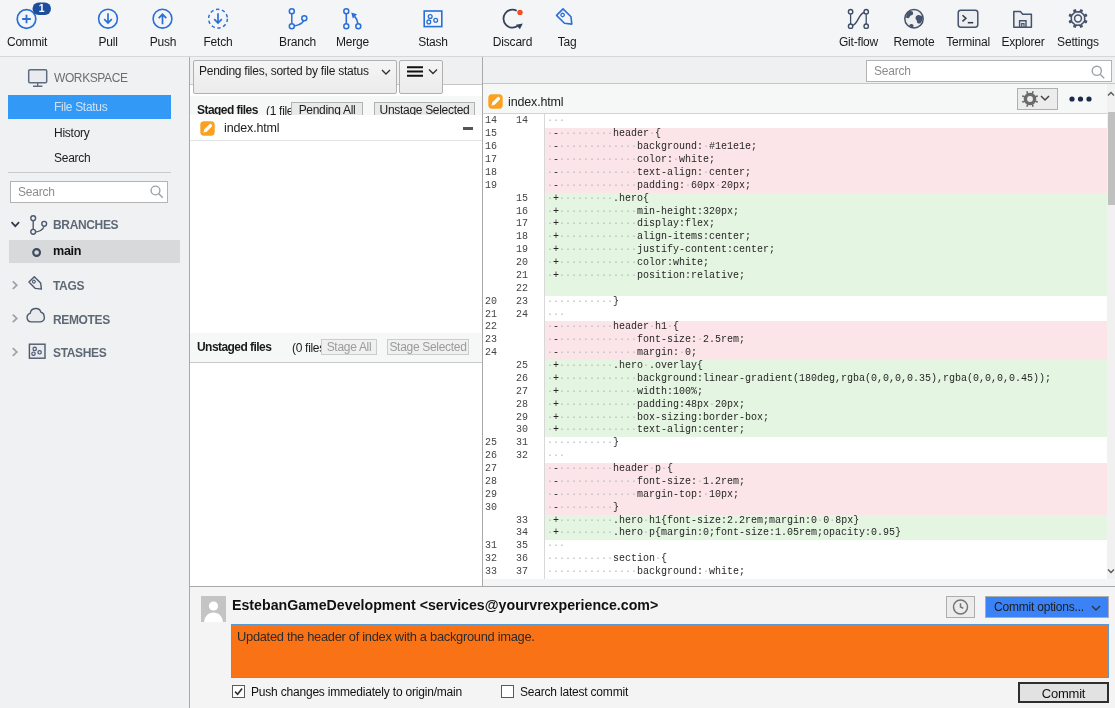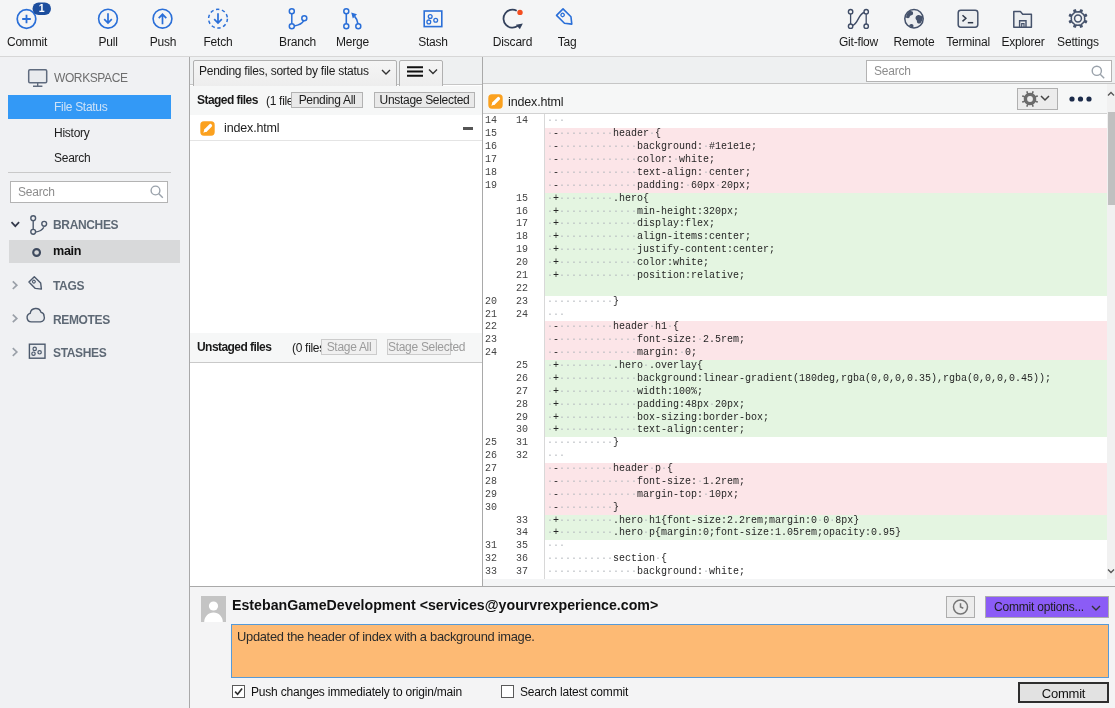--- a/index.html
+++ b/index.html
@@ -183,40 +183,40 @@
     <div class="dd" style="left:3px;width:204px;padding:2.5px 0 0 5px">Pending files, sorted by file status<svg width="10" height="6" style="position:absolute;right:5px;top:8px" viewBox="0 0 10 6">
             <path d="M1 1l4 4 4-4" stroke="#333" stroke-width="1.4" fill="none"></path>
           </svg></div>
     <div class="dd" style="left:209px;width:44px">
       <svg width="44" height="21" viewBox="0 0 44 21">
             <path d="M7 6.3h16M7 10.5h16M7 14.7h16" stroke="#111" stroke-width="2.1"></path>
             <path d="M29 8.5l4 4 4-4" stroke="#333" stroke-width="1.4" fill="none"></path>
           </svg>
     </div>
   </div>
-  <div class="shead" style="top:29px">
+  <div class="shead" style="top:39px">
     <span class="sht">Staged files</span>
     <span class="shc" style="left:76px">(1 file)</span>
     <div class="btn" style="left:101px;top:6px;width:72px">Pending All</div>
     <div class="btn" style="left:184px;top:6px;width:101px">Unstage Selected</div>
   </div>
   <div class="ab" style="left:0;top:58px;width:292px;height:26px;background:#fff;border-bottom:1px solid #e4e4e4">
     <svg class="ab" style="left:10px;top:6px" width="15" height="15" viewBox="0 0 15 15">
           <rect x="0.3" y="0.3" width="14.4" height="14.4" rx="3.6" fill="#fba11f"></rect>
           <path d="M5.9 9.1 L10.4 4.6" stroke="#fff" stroke-width="3.4" stroke-linecap="round"></path>
           <path d="M4.8 7.8 L7.2 10.2 L3.3 11.7 Z" fill="#fff"></path>
         </svg>
     <span class="ab" style="left:34px;top:5.5px;font-size:12.5px;letter-spacing:-0.15px">index.html</span>
     <div class="ab" style="left:273px;top:12.3px;width:9.5px;height:2.4px;background:#555"></div>
   </div>
   <div class="shead" style="top:276px">
     <span class="sht">Unstaged files</span>
     <span class="shc" style="left:102px">(0 files)</span>
     <div class="btn dis" style="left:131px;top:6px;width:56px">Stage All</div>
-    <div class="btn dis" style="left:197px;top:6px;width:64px">Stage Selected</div>
+    <div class="btn dis" style="left:197px;top:6px;width:82px">Stage Selected</div>
   </div>
 </div>
 
 <div id="searchrow">
   <div class="ab" style="left:383px;top:3px;width:246px;height:22px;background:#fff;border:1px solid #b3b3b3"></div>
   <span class="ab" style="left:391px;top:7px;font-size:12px;letter-spacing:-0.2px;color:#8d8d8d">Search</span>
   <svg class="ab" style="left:607px;top:6.5px" width="16" height="16" viewBox="0 0 16 16" fill="none">
         <circle cx="6.8" cy="6.8" r="4.6" stroke="#9aa2ab" stroke-width="1.4"></circle>
         <path d="M10.2 10.2l4 4" stroke="#9aa2ab" stroke-width="1.4"></path>
       </svg>
@@ -298,27 +298,27 @@
           <path d="M3.2 26c0-5.2 4.2-9.4 9.3-9.4s9.3 4.2 9.3 9.4z" fill="#fff"></path>
         </svg>
   </div>
   <span class="ab" style="left:42px;top:10px;font-size:14.2px;font-weight:700;letter-spacing:0px;color:#111">EstebanGameDevelopment &lt;services@yourvrexperience.com&gt;</span>
   <div class="ab" style="left:756px;top:9px;width:29px;height:22px;background:#ececec;border:1px solid #adadad">
     <svg width="27" height="20" viewBox="0 0 27 20" fill="none">
           <circle cx="13.5" cy="10" r="7" stroke="#757575" stroke-width="1.5"></circle>
           <path d="M13.5 6.2V10l2.8 1.2" stroke="#757575" stroke-width="1.5" fill="none"></path>
         </svg>
   </div>
-  <div class="ab" style="left:795px;top:9px;width:124px;height:22px;background:#8b5cf6;border:1px solid #adadad">
+  <div class="ab" style="left:795px;top:9px;width:124px;height:22px;background:#3b82f6;border:1px solid #adadad">
     <span class="ab" style="left:8px;top:3px;font-size:12px;letter-spacing:-0.2px">Commit options...</span>
     <svg class="ab" style="right:7px;top:8px" width="10" height="6" viewBox="0 0 10 6">
           <path d="M1 1l4 4 4-4" stroke="#333" stroke-width="1.4" fill="none"></path>
         </svg>
   </div>
-  <div class="ab" style="left:41px;top:37px;width:878px;height:54px;background:#fdba74;border:1px solid #569ad8">
+  <div class="ab" style="left:41px;top:37px;width:878px;height:54px;background:#f97316;border:1px solid #569ad8">
     <span class="ab" style="left:5px;top:4px;font-size:12.9px;letter-spacing:-0.3px;color:#2b2b2b">Updated the header of index with a background image.</span>
   </div>
   <div class="cb" style="left:42px;top:98px">
     <svg width="11" height="11" viewBox="0 0 11 11">
           <path d="M2.1 5.6l2.5 2.7 4.5-5.9" stroke="#2f2f2f" stroke-width="1.6" fill="none"></path>
         </svg>
   </div>
   <span class="cblab" style="left:61px;top:98px">Push changes immediately to origin/main</span>
   <div class="cb" style="left:311px;top:98px"></div>
   <span class="cblab" style="left:330px;top:98px">Search latest commit</span>

